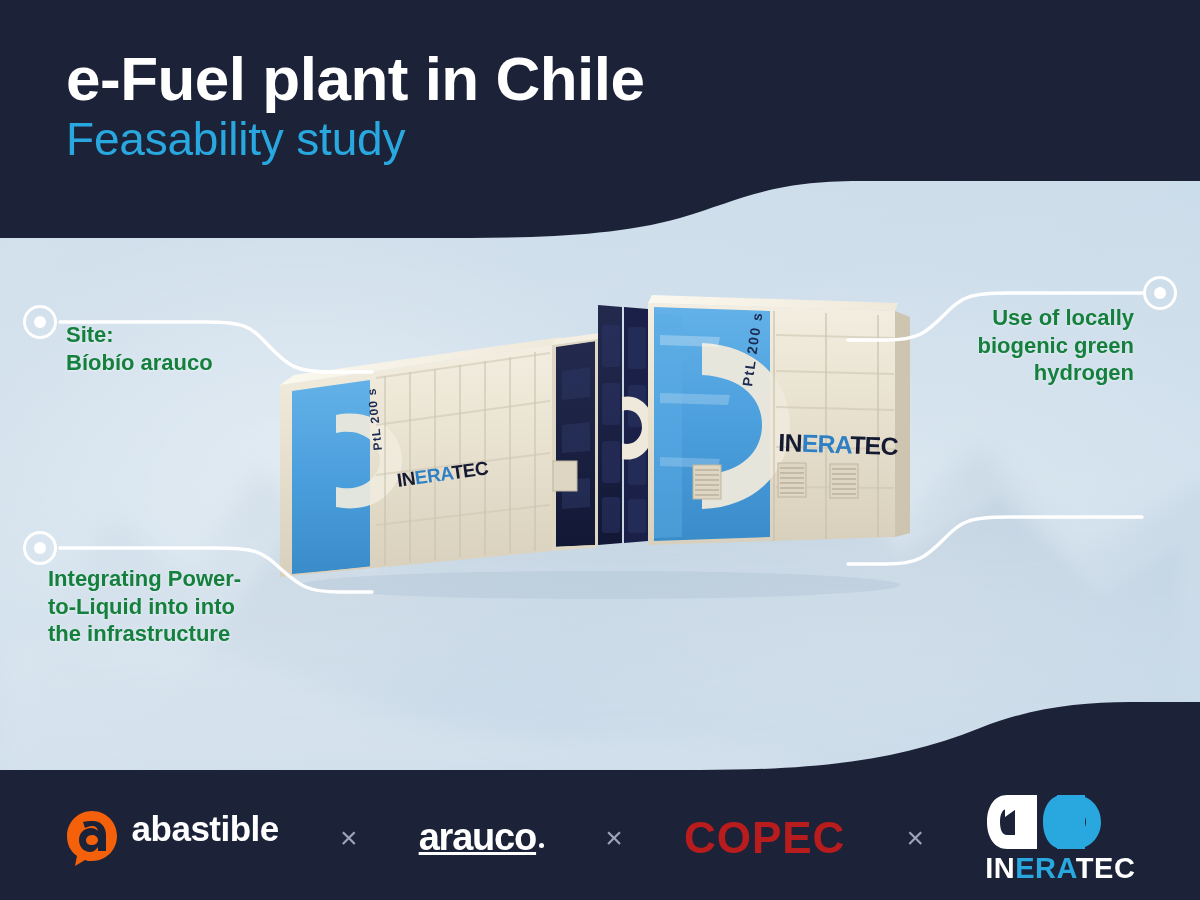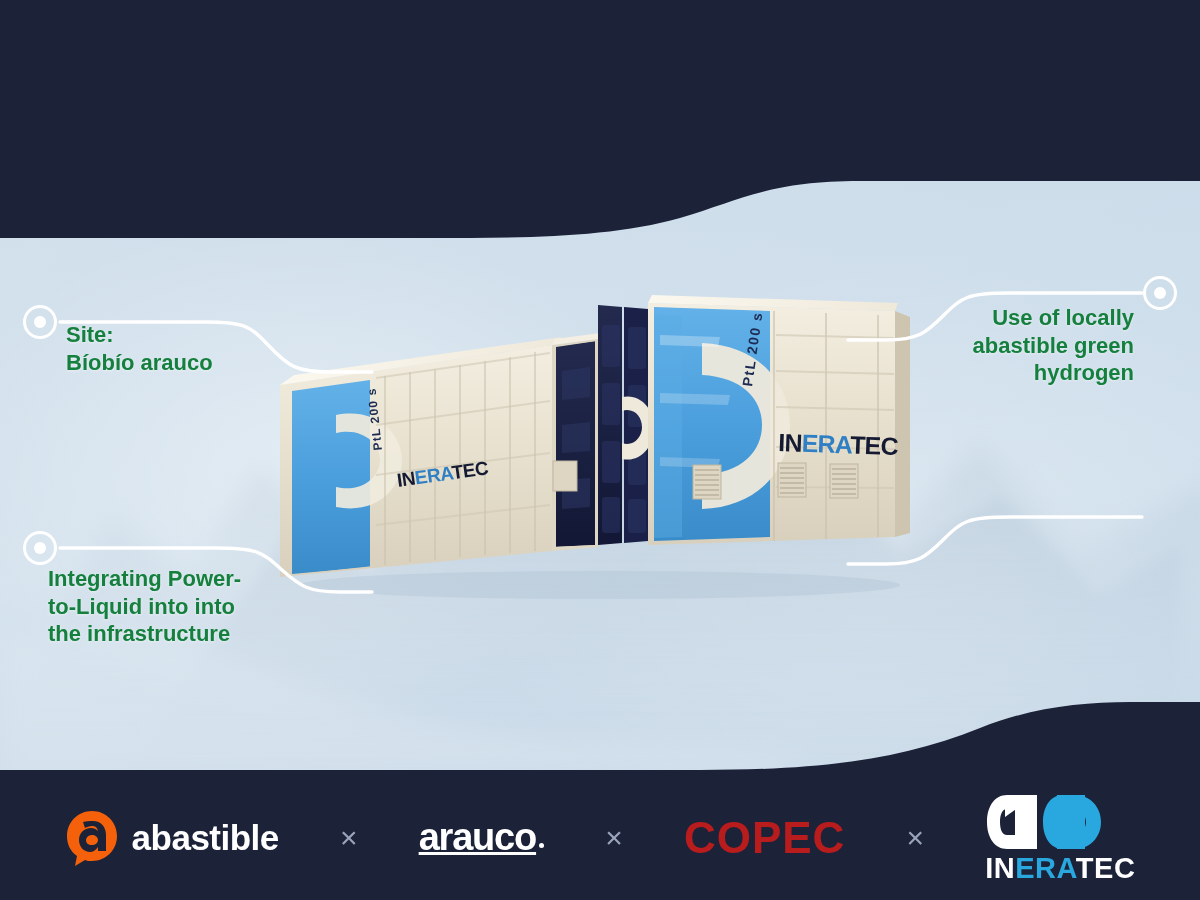--- a/index.html
+++ b/index.html
@@ -53,21 +53,21 @@
   }
   .footer-shape svg { display:block; }
 
   .partners {
     position:absolute; left:0; top:775px; width:1200px; height:125px;
     display:flex; align-items:center; justify-content:space-around;
     z-index:8; padding:0 34px;
   }
   .logo-slot { display:flex; align-items:center; justify-content:center; }
 
-  .abastible { display:flex; align-items:center; gap:13px; }
+  .abastible { display:flex; align-items:flex-start; gap:13px; }
   .abastible-word { color:#fff; font-size:35px; font-weight:bold; letter-spacing:-.5px; }
   .arauco-word {
     color:#fff; font-size:38px; font-weight:bold; letter-spacing:-1.2px;text-decoration:underline;
   }
   .arauco-dot { display:inline-block; width:5px; height:5px; background:#fff; border-radius:50%; vertical-align:2px; margin-left:3px;}
   .copec-word { color:#b91c1c; font-size:44px; font-weight:bold; letter-spacing:1px; }
 
   .xsep { color:#9aa4bb; font-size:30px; font-weight:300; }
 
   .ineratec-logo { display:flex; flex-direction:column; align-items:center; gap:3px; }
@@ -305,30 +305,34 @@
     </div>
   </div>
 
   <div class="callout right" style="right:0;top:276px;width:320px;">
     <div class="dot-marker" style="right:23px;top:0;">
       <span class="ring"></span>
         <span class="core"></span>
     </div>
     <div class="callout-text" style="margin-right:66px;margin-top:28px;">
       <div>Use of locally</div>
-      <div>abastible green</div>
+      <div>biogenic green</div>
       <div>hydrogen</div>
     </div>
   </div>
 
 
   <div class="header">
     <svg width="1200" height="260" viewBox="0 0 1200 260">
       <path fill="#1c2339" d="M0,0 L1200,0 L1200,181 C1060,181 960,181 860,181 C770,181 740,200 680,218 C610,238 520,238 430,238 C300,238 140,238 0,238 Z"></path>
     </svg>
+    <div class="header-text">
+      <div class="title">e-Fuel plant in Chile</div>
+      <div class="subtitle">Feasability study</div>
+    </div>
   </div>
 
   <div class="footer-shape">
     <svg width="1200" height="260" viewBox="0 0 1200 260">
       <path fill="#1c2339" d="M0,130 L700,130 C820,130 900,120 980,88 C1030,68 1080,62 1130,62 L1200,62 L1200,260 L0,260 Z"></path>
     </svg>
   </div>
 
   <div class="partners">
 

